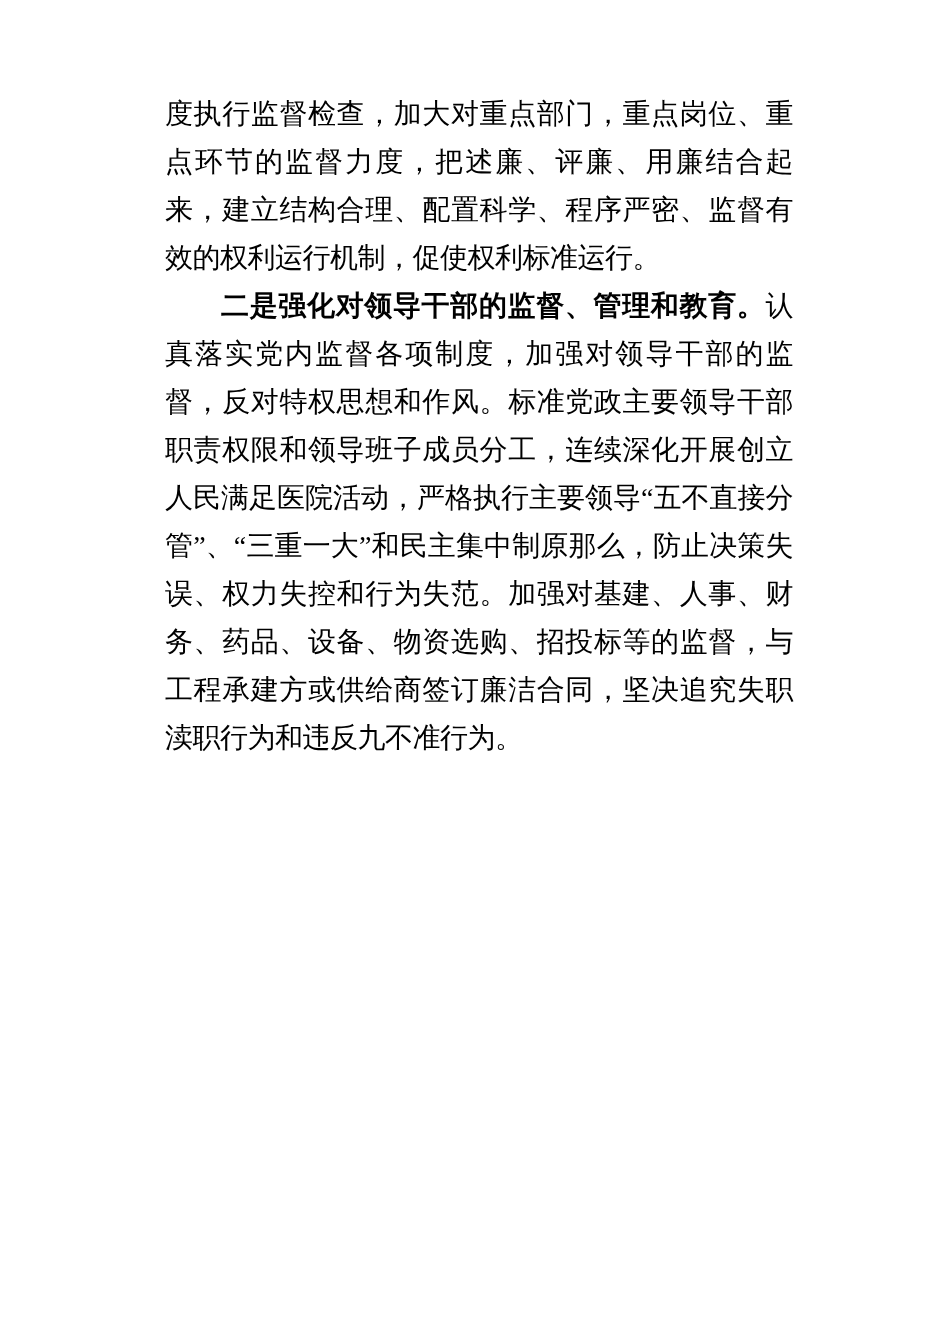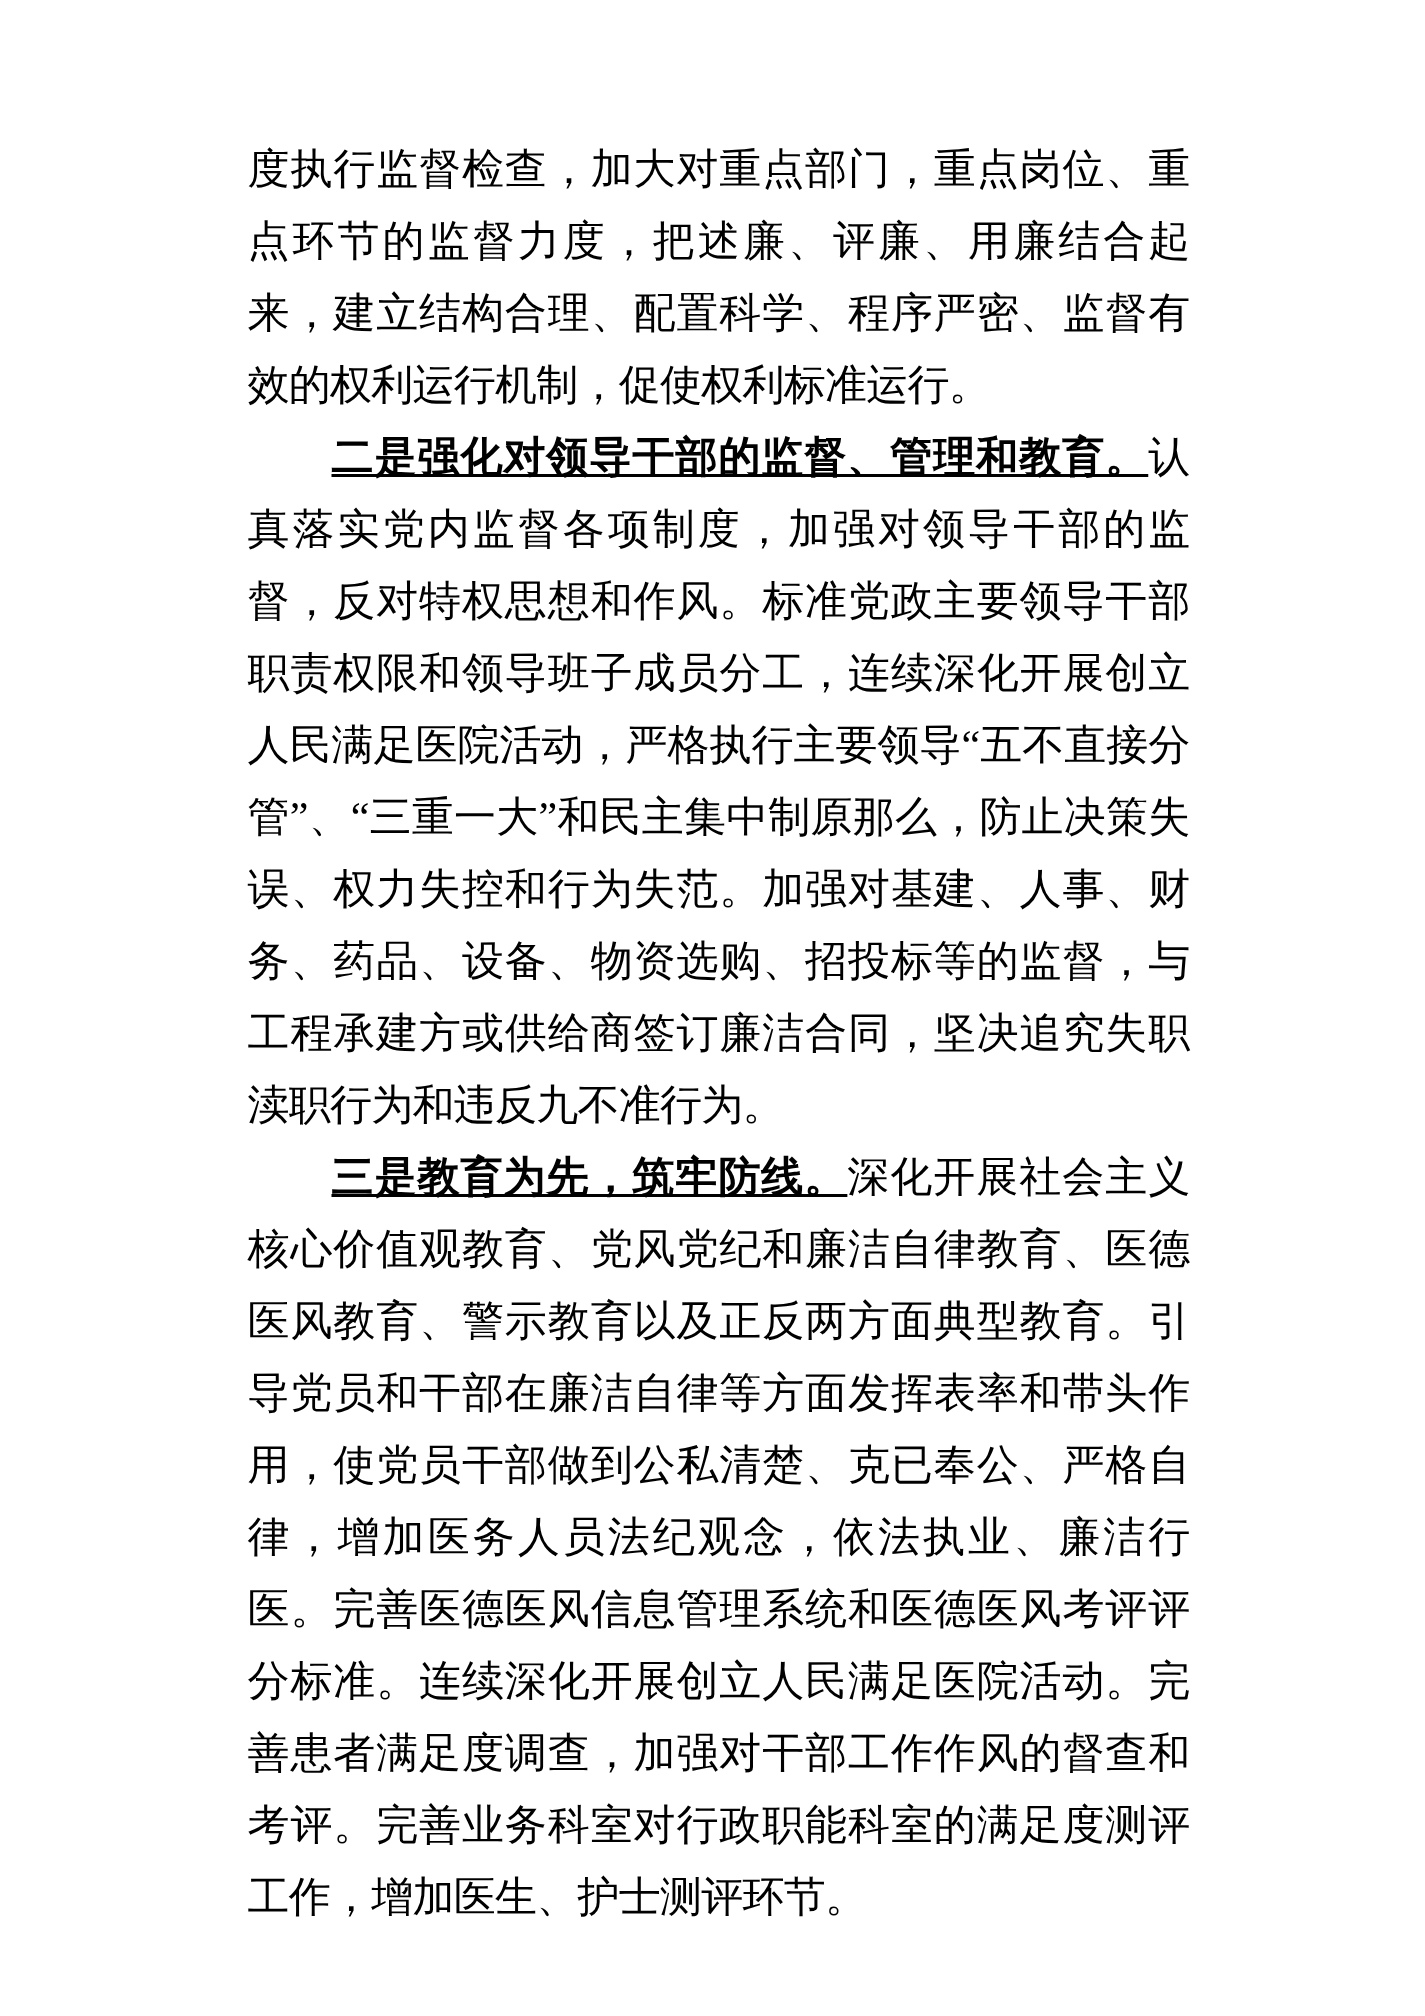--- a/index.html
+++ b/index.html
@@ -27,25 +27,23 @@
     margin: 0;
     padding: 0;
     text-align: justify;
     letter-spacing: -0.5px;
   }
   .doc p.indent {
     text-indent: 2em;
   }
   .doc b {
     font-weight: 700;
-    text-decoration: underline;
   }
 </style>
 </head>
 <body>
 
 <div class="page">
   <div class="doc" id="doc-body">
       <p><span>度执行监督检查，加大对重点部门，重点岗位、重点环节的监督力度，把述廉、评廉、用廉结合起来，建立结构合理、配置科学、程序严密、监督有效的权利运行机制，促使权利标准运行。</span></p>
       <p class="indent"><b>二是强化对领导干部的监督、管理和教育。</b><span>认真落实党内监督各项制度，加强对领导干部的监督，反对特权思想和作风。标准党政主要领导干部职责权限和领导班子成员分工，连续深化开展创立人民满足医院活动，严格执行主要领导“五不直接分管”、“三重一大”和民主集中制原那么，防止决策失误、权力失控和行为失范。加强对基建、人事、财务、药品、设备、物资选购、招投标等的监督，与工程承建方或供给商签订廉洁合同，坚决追究失职渎职行为和违反九不准行为。</span></p>
-      <p class="indent"><b>三是教育为先，筑牢防线。</b><span>深化开展社会主义核心价值观教育、党风党纪和廉洁自律教育、医德医风教育、警示教育以及正反两方面典型教育。引导党员和干部在廉洁自律等方面发挥表率和带头作用，使党员干部做到公私清楚、克已奉公、严格自律，增加医务人员法纪观念，依法执业、廉洁行医。完善医德医风信息管理系统和医德医风考评评分标准。连续深化开展创立人民满足医院活动。完善患者满足度调查，加强对干部工作作风的督查和考评。完善业务科室对行政职能科室的满足度测评工作，增加医生、护士测评环节。</span></p>
     </div>
 </div>
 
 </body></html>

